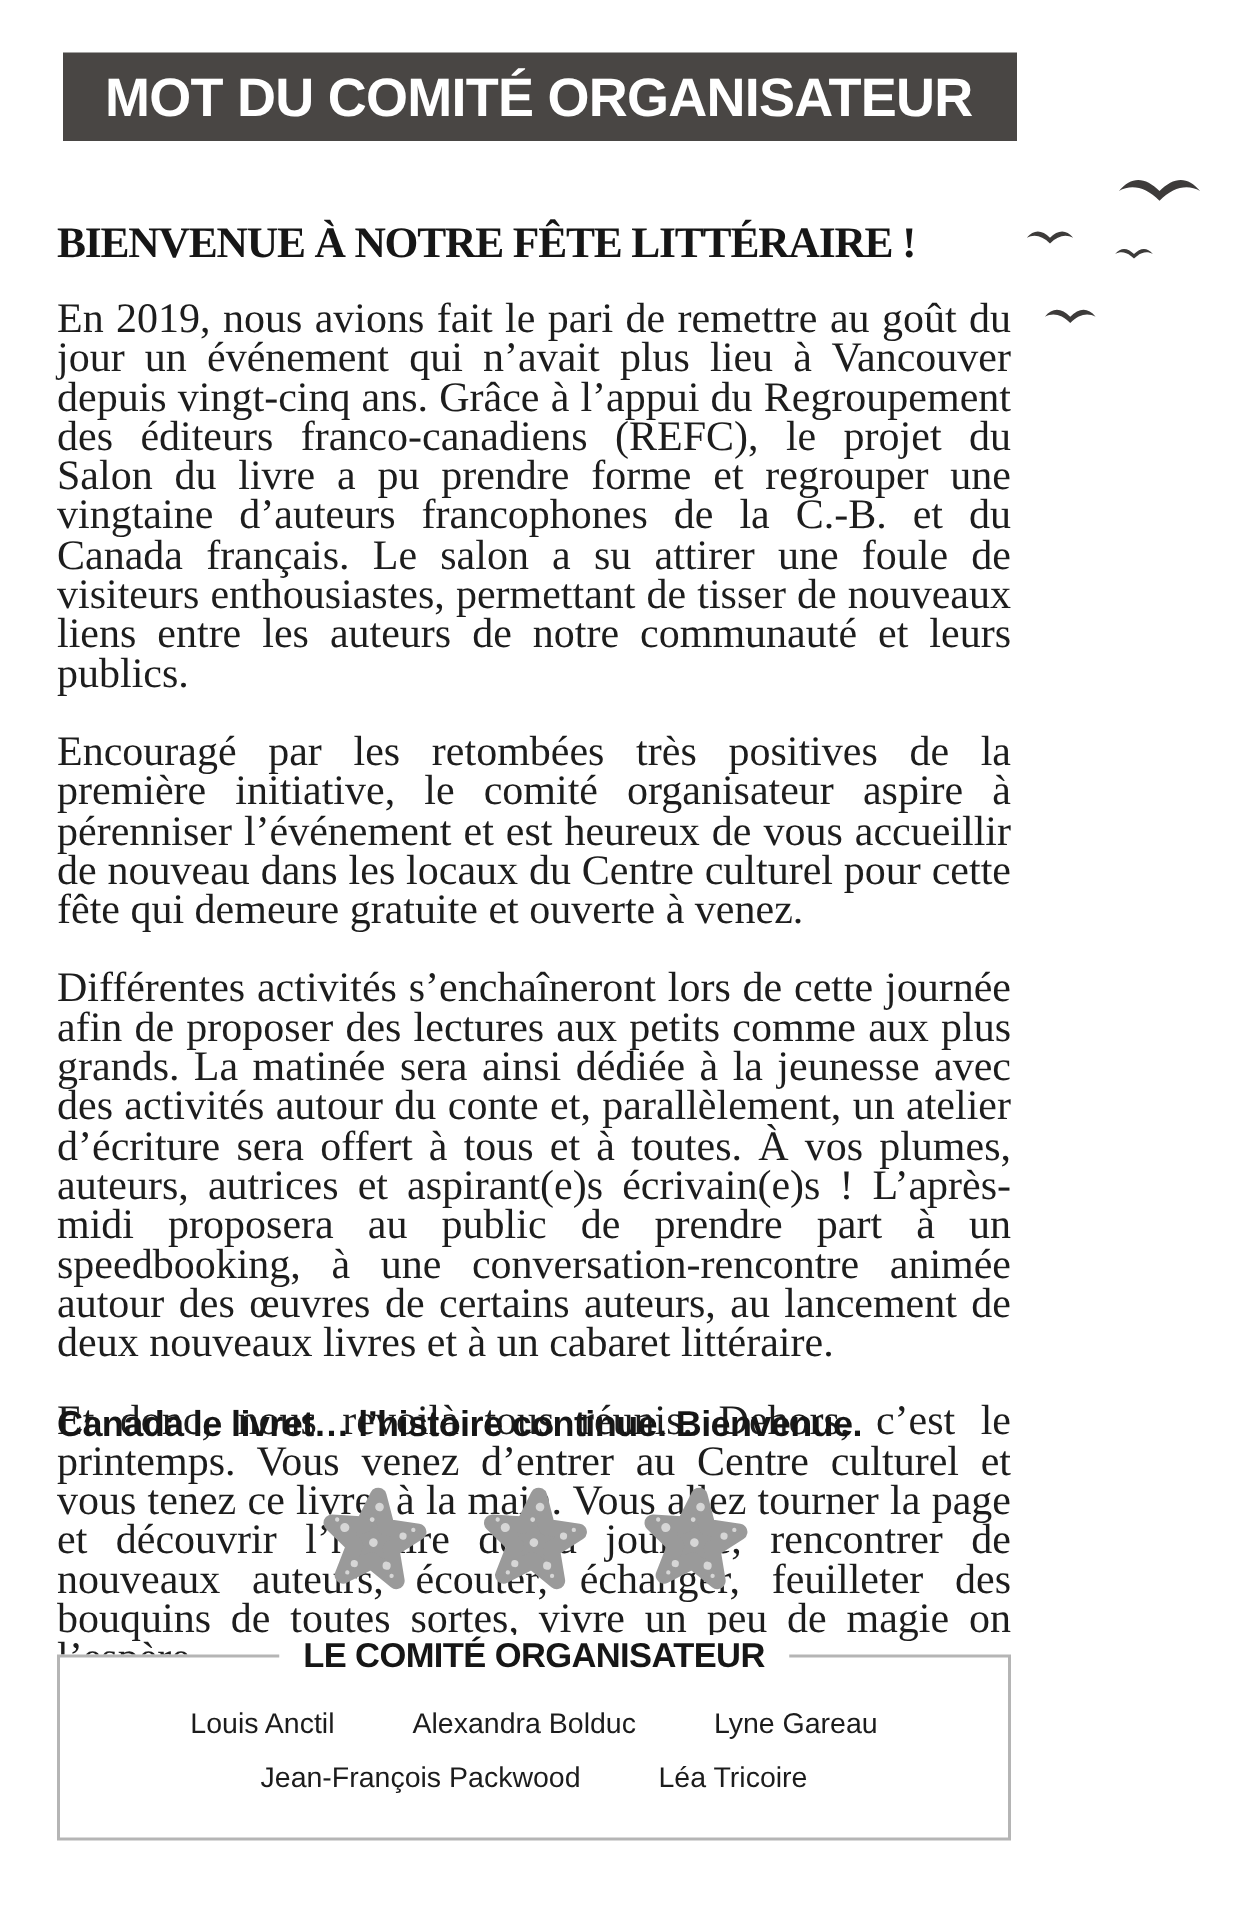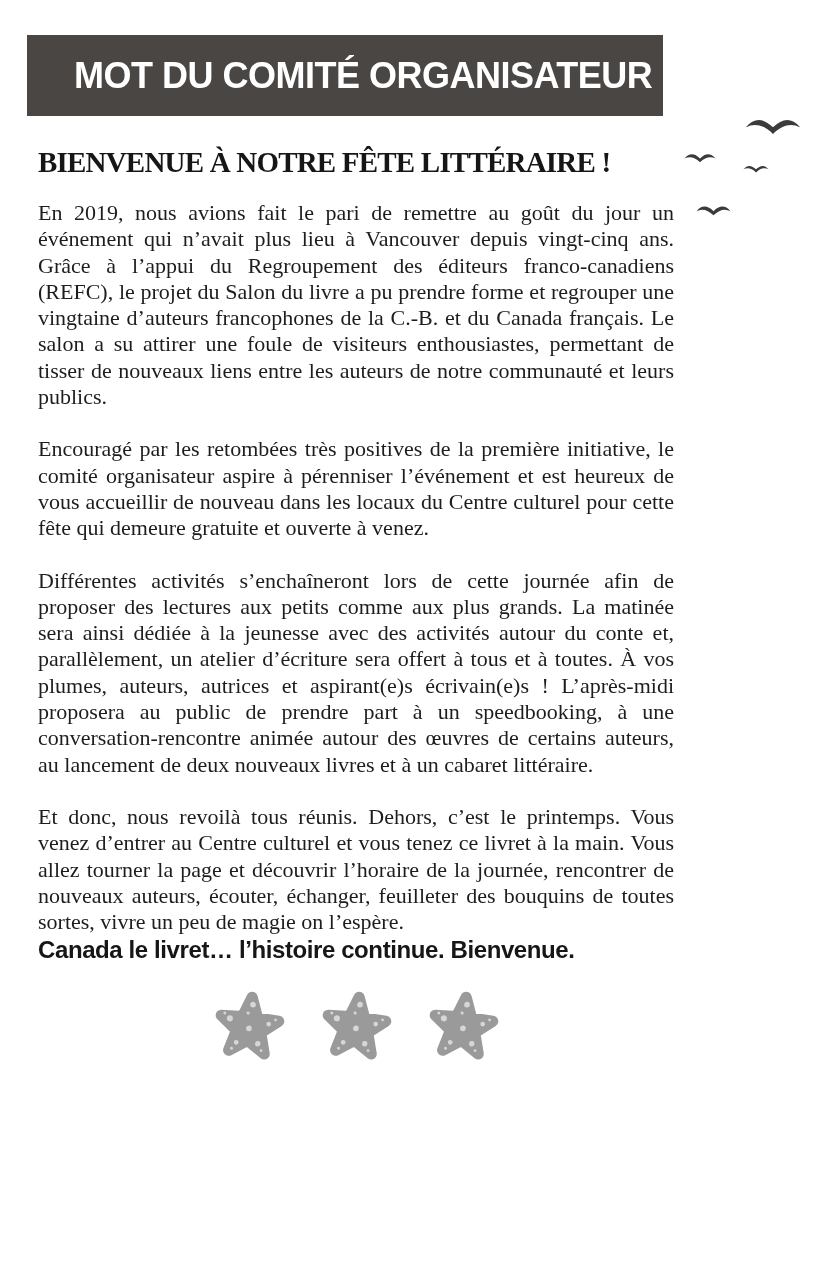--- a/index.html
+++ b/index.html
@@ -10,26 +10,26 @@
     height: 1275px;
     background: #ffffff;
     overflow: hidden;
     font-family: "Liberation Serif", serif;
     color: var(--body-text, #1d1d1d);
   }
 
   
   .header-bar {
     position: absolute;
-    left: 27px; top: 35px;
-    width: 636px; height: 81px;
+    left: 42px; top: 35px;
+    width: 636px; height: 59px;
     background: var(--header-bg, #494644);
     display: flex;
     align-items: center;
-    padding-left: 47px;
+    padding-left: 28px;
   }
   .header-bar h1 {
     color: var(--header-text, #ffffff);
     font-family: "Liberation Sans", sans-serif;
     font-weight: bold;
     font-size: 36px;
     letter-spacing: -0.5px;
     white-space: nowrap;
   }
 
@@ -54,21 +54,21 @@
     white-space: nowrap;
   }
 
   
   .content {
     position: absolute;
     left: 38px; top: 200px;
     width: 636px;
   }
   .content p {
-    font-size: 22px;
+    font-size: 28px;
     line-height: 26.3px;
     text-align: justify;
     margin-bottom: 26px;
     color: var(--body-text, #1d1d1d);
   }
   .closing {
     position: absolute;
     left: 38px; top: 936px;
     font-family: "Liberation Sans", sans-serif;
     font-weight: bold;
@@ -216,14 +216,26 @@
           <circle cx="50" cy="53" r="3.6"></circle>
           <circle cx="36" cy="72" r="3"></circle>
             <circle cx="31" cy="80" r="1.8"></circle>
           <circle cx="63" cy="71" r="3.4"></circle>
             <circle cx="68" cy="79" r="1.8"></circle>
         </g>
       </svg>
     </span>
   </div>
 
+  <div class="committee-box">
+    <div class="committee-title">LE COMITÉ ORGANISATEUR</div>
+    <div class="members-row row1">
+      <span class="member">Louis Anctil</span>
+      <span class="member">Alexandra Bolduc</span>
+      <span class="member">Lyne Gareau</span>
+    </div>
+    <div class="members-row row2">
+      <span class="member">Jean-François Packwood</span>
+      <span class="member">Léa Tricoire</span>
+    </div>
+  </div>
 
 </div>
 
 </body></html>

